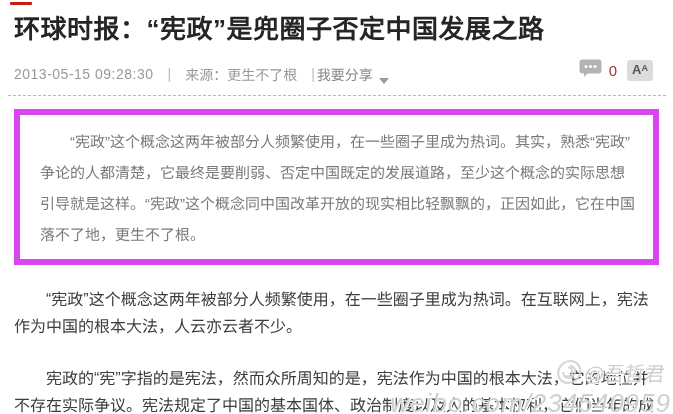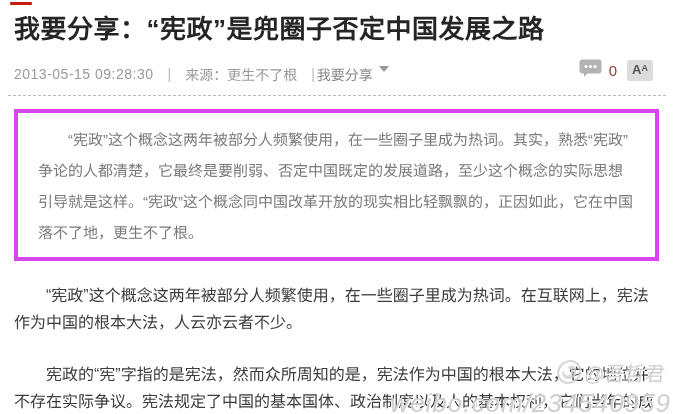--- a/index.html
+++ b/index.html
@@ -28,21 +28,21 @@
   .meta-row {
     margin: 16px 14px 0 14px;
     height: 26px;
     font-size: 14px; color: #999999;
     display: flex; align-items: center;
     position: relative;
   }
   .meta-row .date { color: #999999; letter-spacing: 0.5px; }
   .meta-row .sep { margin: 0 14px; color: #bbbbbb; }
   .meta-row .sep2 { margin: 0 2px 0 14px; }
-  .share { display: inline-flex; align-items: flex-start; color: #888888; cursor: pointer; }
+  .share { display: inline-flex; align-items: flex-end; color: #888888; cursor: pointer; }
   .share .tri {
     display: inline-block; margin-left: 6px; margin-top: 2px;
     width: 0; height: 0;
     border-left: 5px solid transparent; border-right: 5px solid transparent;
     border-top: 6px solid #9a9a9a;
   }
   .meta-icons {
     position: absolute; right: 6px; top: -2px;
     display: flex; align-items: center; gap: 10px;
   }
@@ -57,21 +57,21 @@
   .fontsize-btn .A-small { font-size: 9px; font-weight: bold; line-height: 13px; }
 
   .dashed-rule {
     margin: 8px 7px 0 8px;
     border-bottom: 1px dashed #b8b8b8;
     height: 0;
   }
 
   .abstract-box {
     margin: 13px 14px 0 14px;
-    border: 4px solid #d946ef;
+    border: 6px solid #d946ef;
     background: #ffffff;
     padding: 11px 18px 9px 20px;
   }
   .abstract-box p {
     font-size: 15px; line-height: 31px;
     color: #7a7a7a;
     text-indent: 2em;
   }
 
   .article-body { margin: 0 14px; }
@@ -104,21 +104,21 @@
   }
   .weibo-logo { opacity: 0.85; }
 </style>
 </head>
 <body>
 
 <div class="page">
 
   <div class="top-red-mark"></div>
 
-  <h1 class="title">我要分享：“宪政”是兜圈子否定中国发展之路</h1>
+  <h1 class="title">环球时报：“宪政”是兜圈子否定中国发展之路</h1>
 
   <div class="meta-row">
     <span class="date">2013-05-15 09:28:30</span>
     <span class="sep">|</span>
     <span class="source">来源：更生不了根</span>
     <span class="sep sep2">|</span>
     <span class="share">
       <span>我要分享</span>
       <span class="tri"></span>
     </span>

